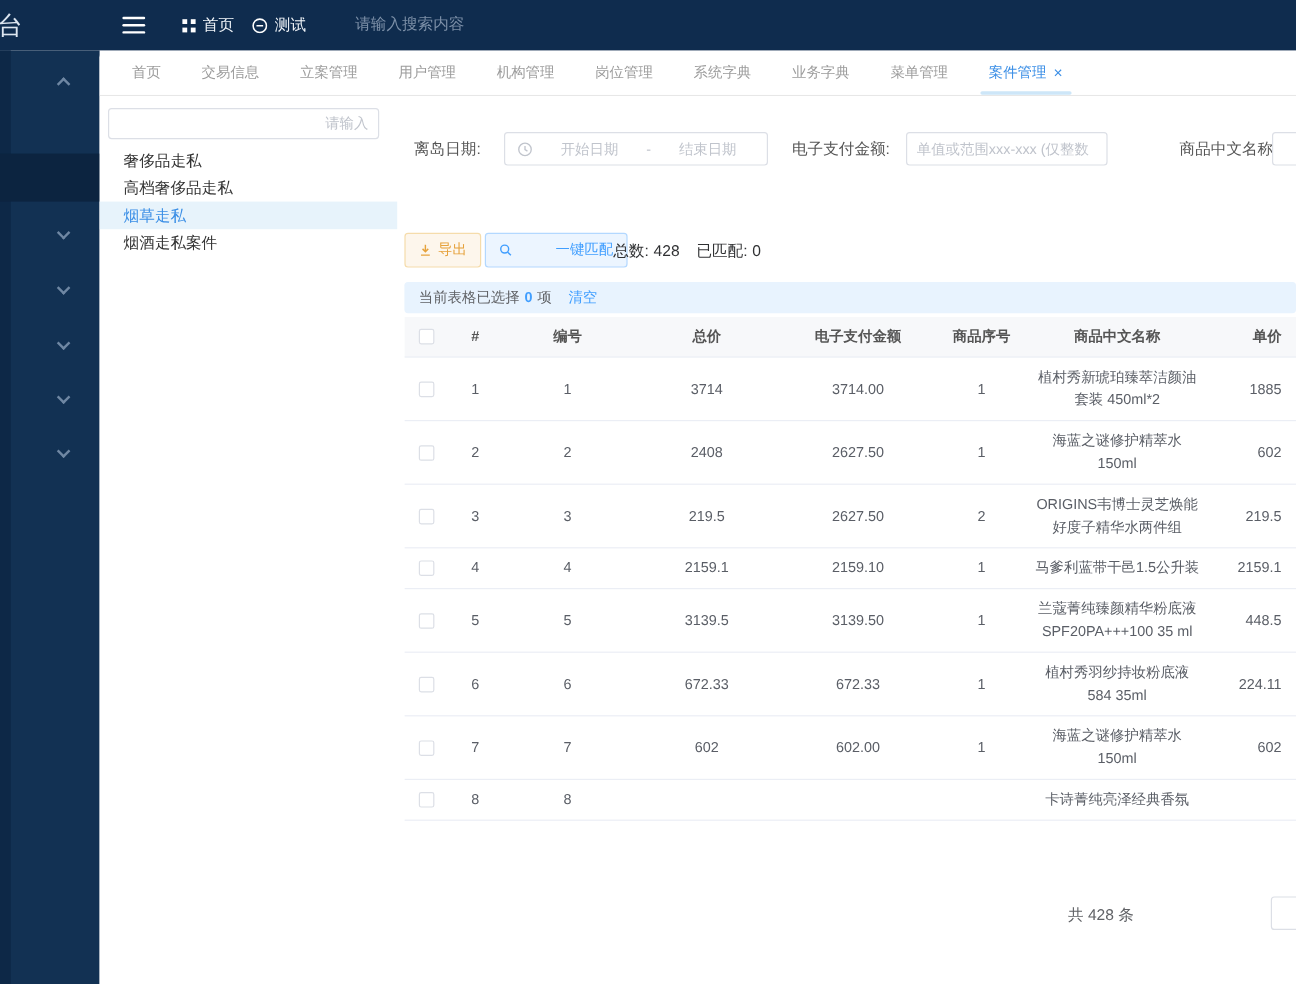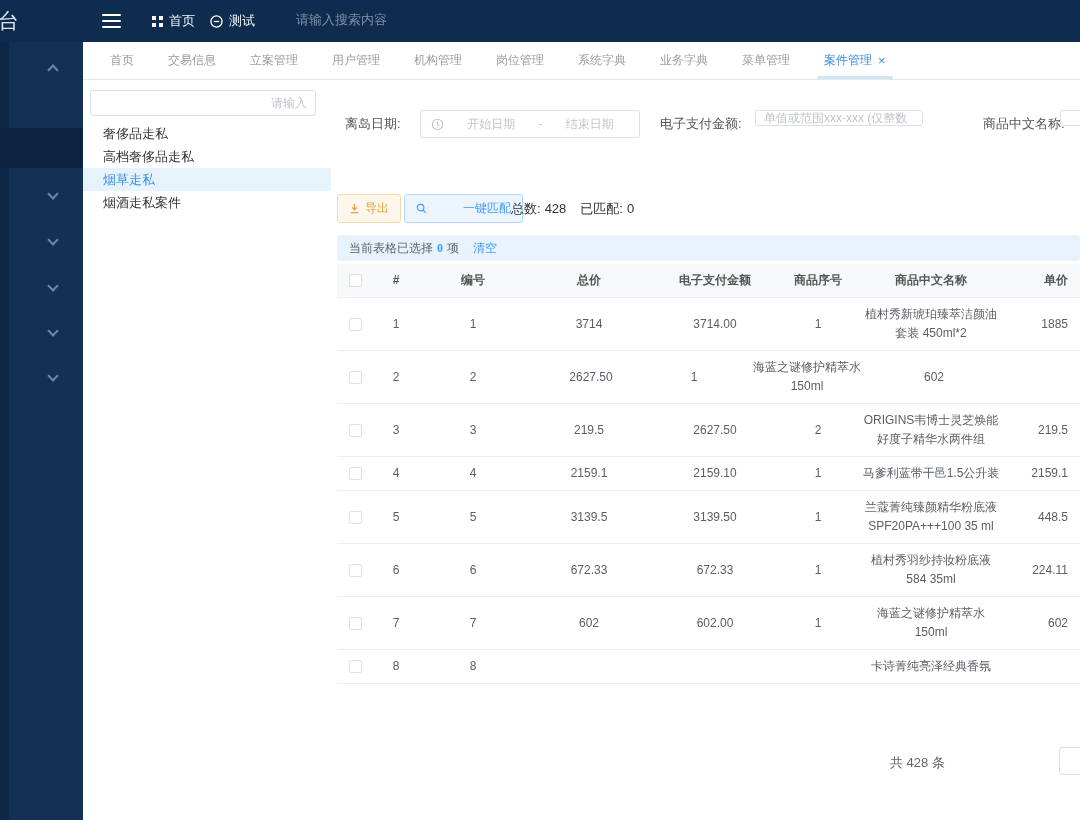--- a/index.html
+++ b/index.html
@@ -55,39 +55,39 @@
     color:#333; cursor:pointer; white-space:nowrap; }
   .tree-item.selected { color:#3a8ee6; background:#e7f3fb; }
 
   
   .flabel { position:absolute; font-size:13px; color:#555; line-height:28px; top:68px; }
   .lbl-date { left:262px; } .lbl-amount { left:577px; } .lbl-name { left:900px; }
   .date-box { position:absolute; left:337px; top:68px; width:220px; height:28px;
     border:1px solid #dcdfe6; border-radius:3px; display:flex; align-items:center;
     padding:0 10px; gap:8px; font-size:12px; color:#c0c4cc; background:#fff;justify-content:center; }
   .date-box .ph { flex:1; text-align:center; }
-  .inp { position:absolute; top:68px; height:16px; border:1px solid #dcdfe6;
+  .inp { position:absolute; top:68px; height:28px; border:1px solid #dcdfe6;
     border-radius:3px; font-size:12px; padding:0 8px; color:#be185d; outline:none; background:#fff;}
   .inp::placeholder { color:#c0c4cc; }
   .inp-amount { left:672px; width:168px; }
   .inp-name { left:977px; width:120px; }
 
   
   .btn { position:absolute; top:152px; height:29px; border-radius:3px; font-size:12px;
     display:flex; align-items:center; gap:5px; padding:0 11px; cursor:pointer; }
   .btn-export { left:254px; background:#fdf6ec; border:1px solid #f5dcab; color:#e6a23c; }
   .btn-match  { left:321px; background:#ecf5ff; border:1px solid #b3d8ff; color:#409eff;gap:36px; }
   .stats { position:absolute; left:428px; top:158px; font-size:13px; color:#303133; }
   .stats b { font-weight:normal; margin:0 14px 0 4px; }
   .stats b:last-child { margin-right:0; }
 
   
   .selbar { position:absolute; left:254px; top:193px; width:743px; height:26px;
     background:#e8f3fe; border-radius:3px; display:flex; align-items:center;
-    padding-left:12px; font-size:12px; color:#606266; gap:4px;font-family:Liberation Serif, serif; }
+    padding-left:12px; font-size:12px; color:#606266; gap:4px; }
   .selbar .count { color:#409eff; font-weight:bold; }
   .selbar .clear { color:#409eff; margin-left:10px; cursor:pointer; }
 
   
   .table { position:absolute; left:254px; top:222px; width:743px; height:442px;
     overflow:hidden; font-size:12px; color:#5a5e66; }
   .tr { display:flex; border-bottom:1px solid #ebeef5; align-items:center; }
   .thead { background:#f7f8fa; height:34px; color:#555; font-weight:bold; }
   .td { flex:none; display:flex; align-items:center; justify-content:center;
     text-align:center; padding:7px 4px; line-height:19px; }
@@ -261,20 +261,21 @@
           <div class="td c5">1</div>
           <div class="td c6">植村秀新琥珀臻萃洁颜油套装 450ml*2</div>
           <div class="td c7">1885</div>
         </div>
         <div class="tr">
           <div class="td c0">
             <span class="cbx"></span>
           </div>
           <div class="td c1">2</div>
           <div class="td c2">2</div>
+          <div class="td c3">2408</div>
           <div class="td c4">2627.50</div>
           <div class="td c5">1</div>
           <div class="td c6">海蓝之谜修护精萃水 150ml</div>
           <div class="td c7">602</div>
         </div>
         <div class="tr">
           <div class="td c0">
             <span class="cbx"></span>
           </div>
           <div class="td c1">3</div>

